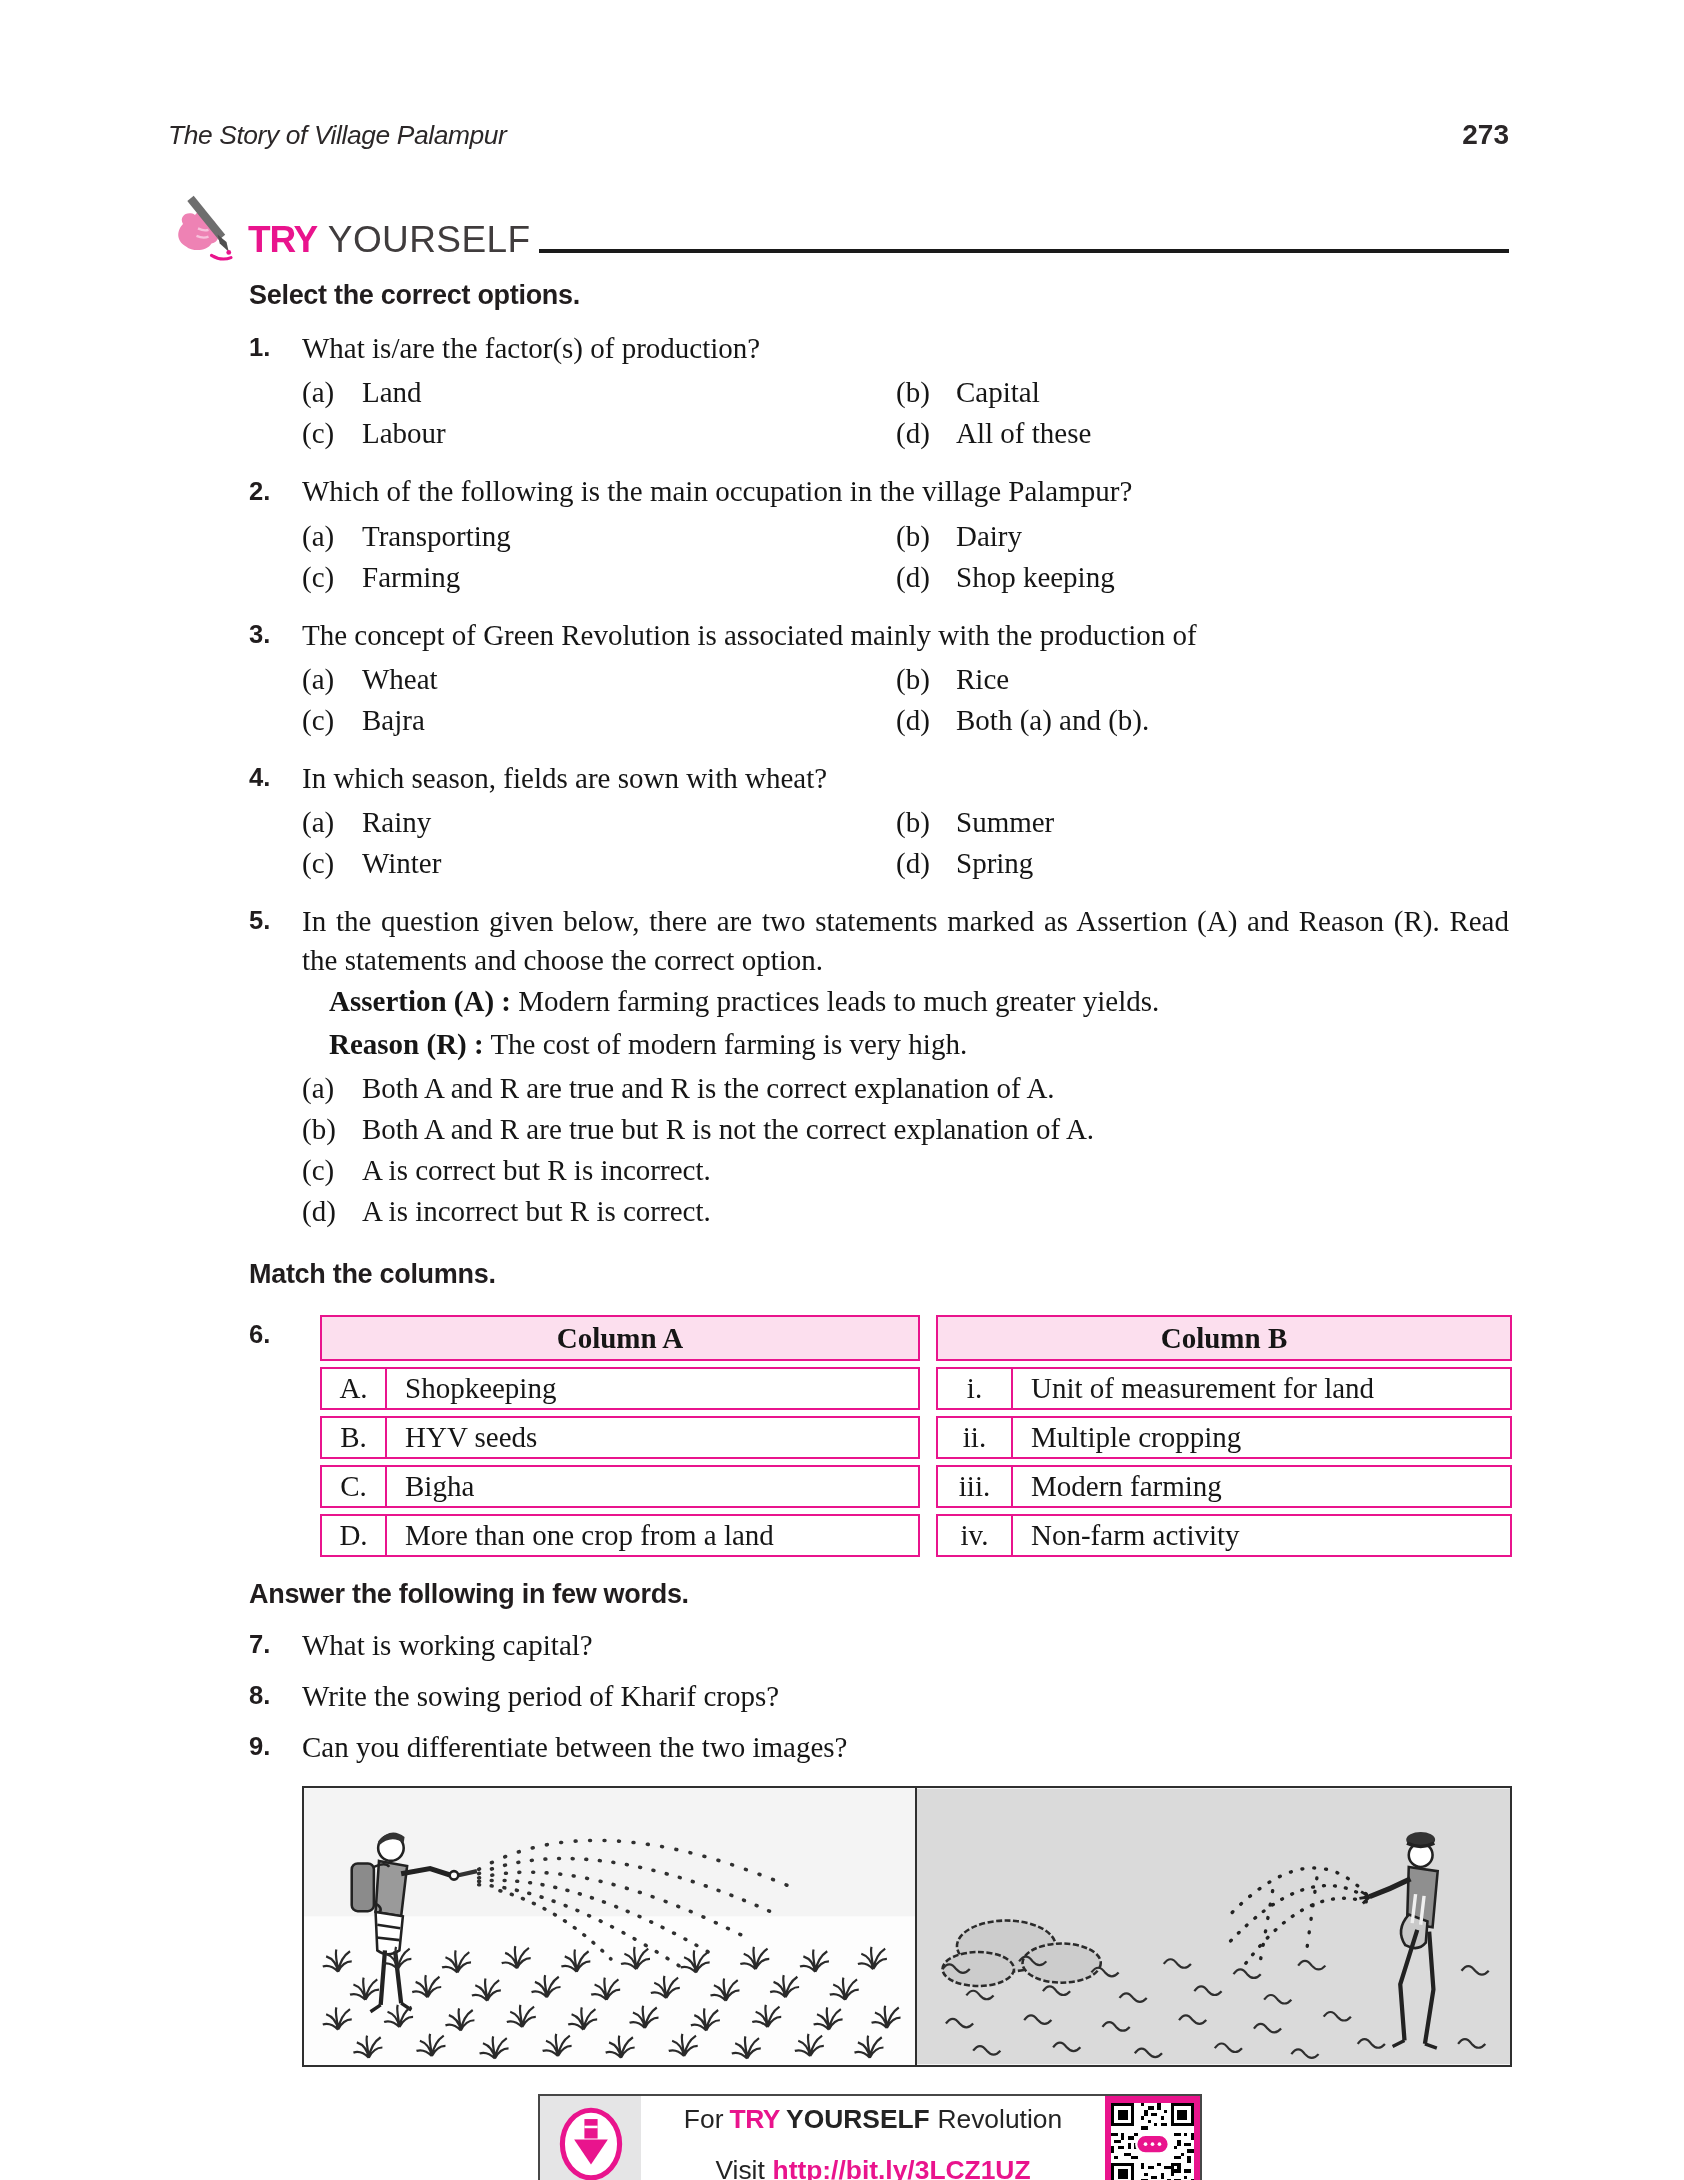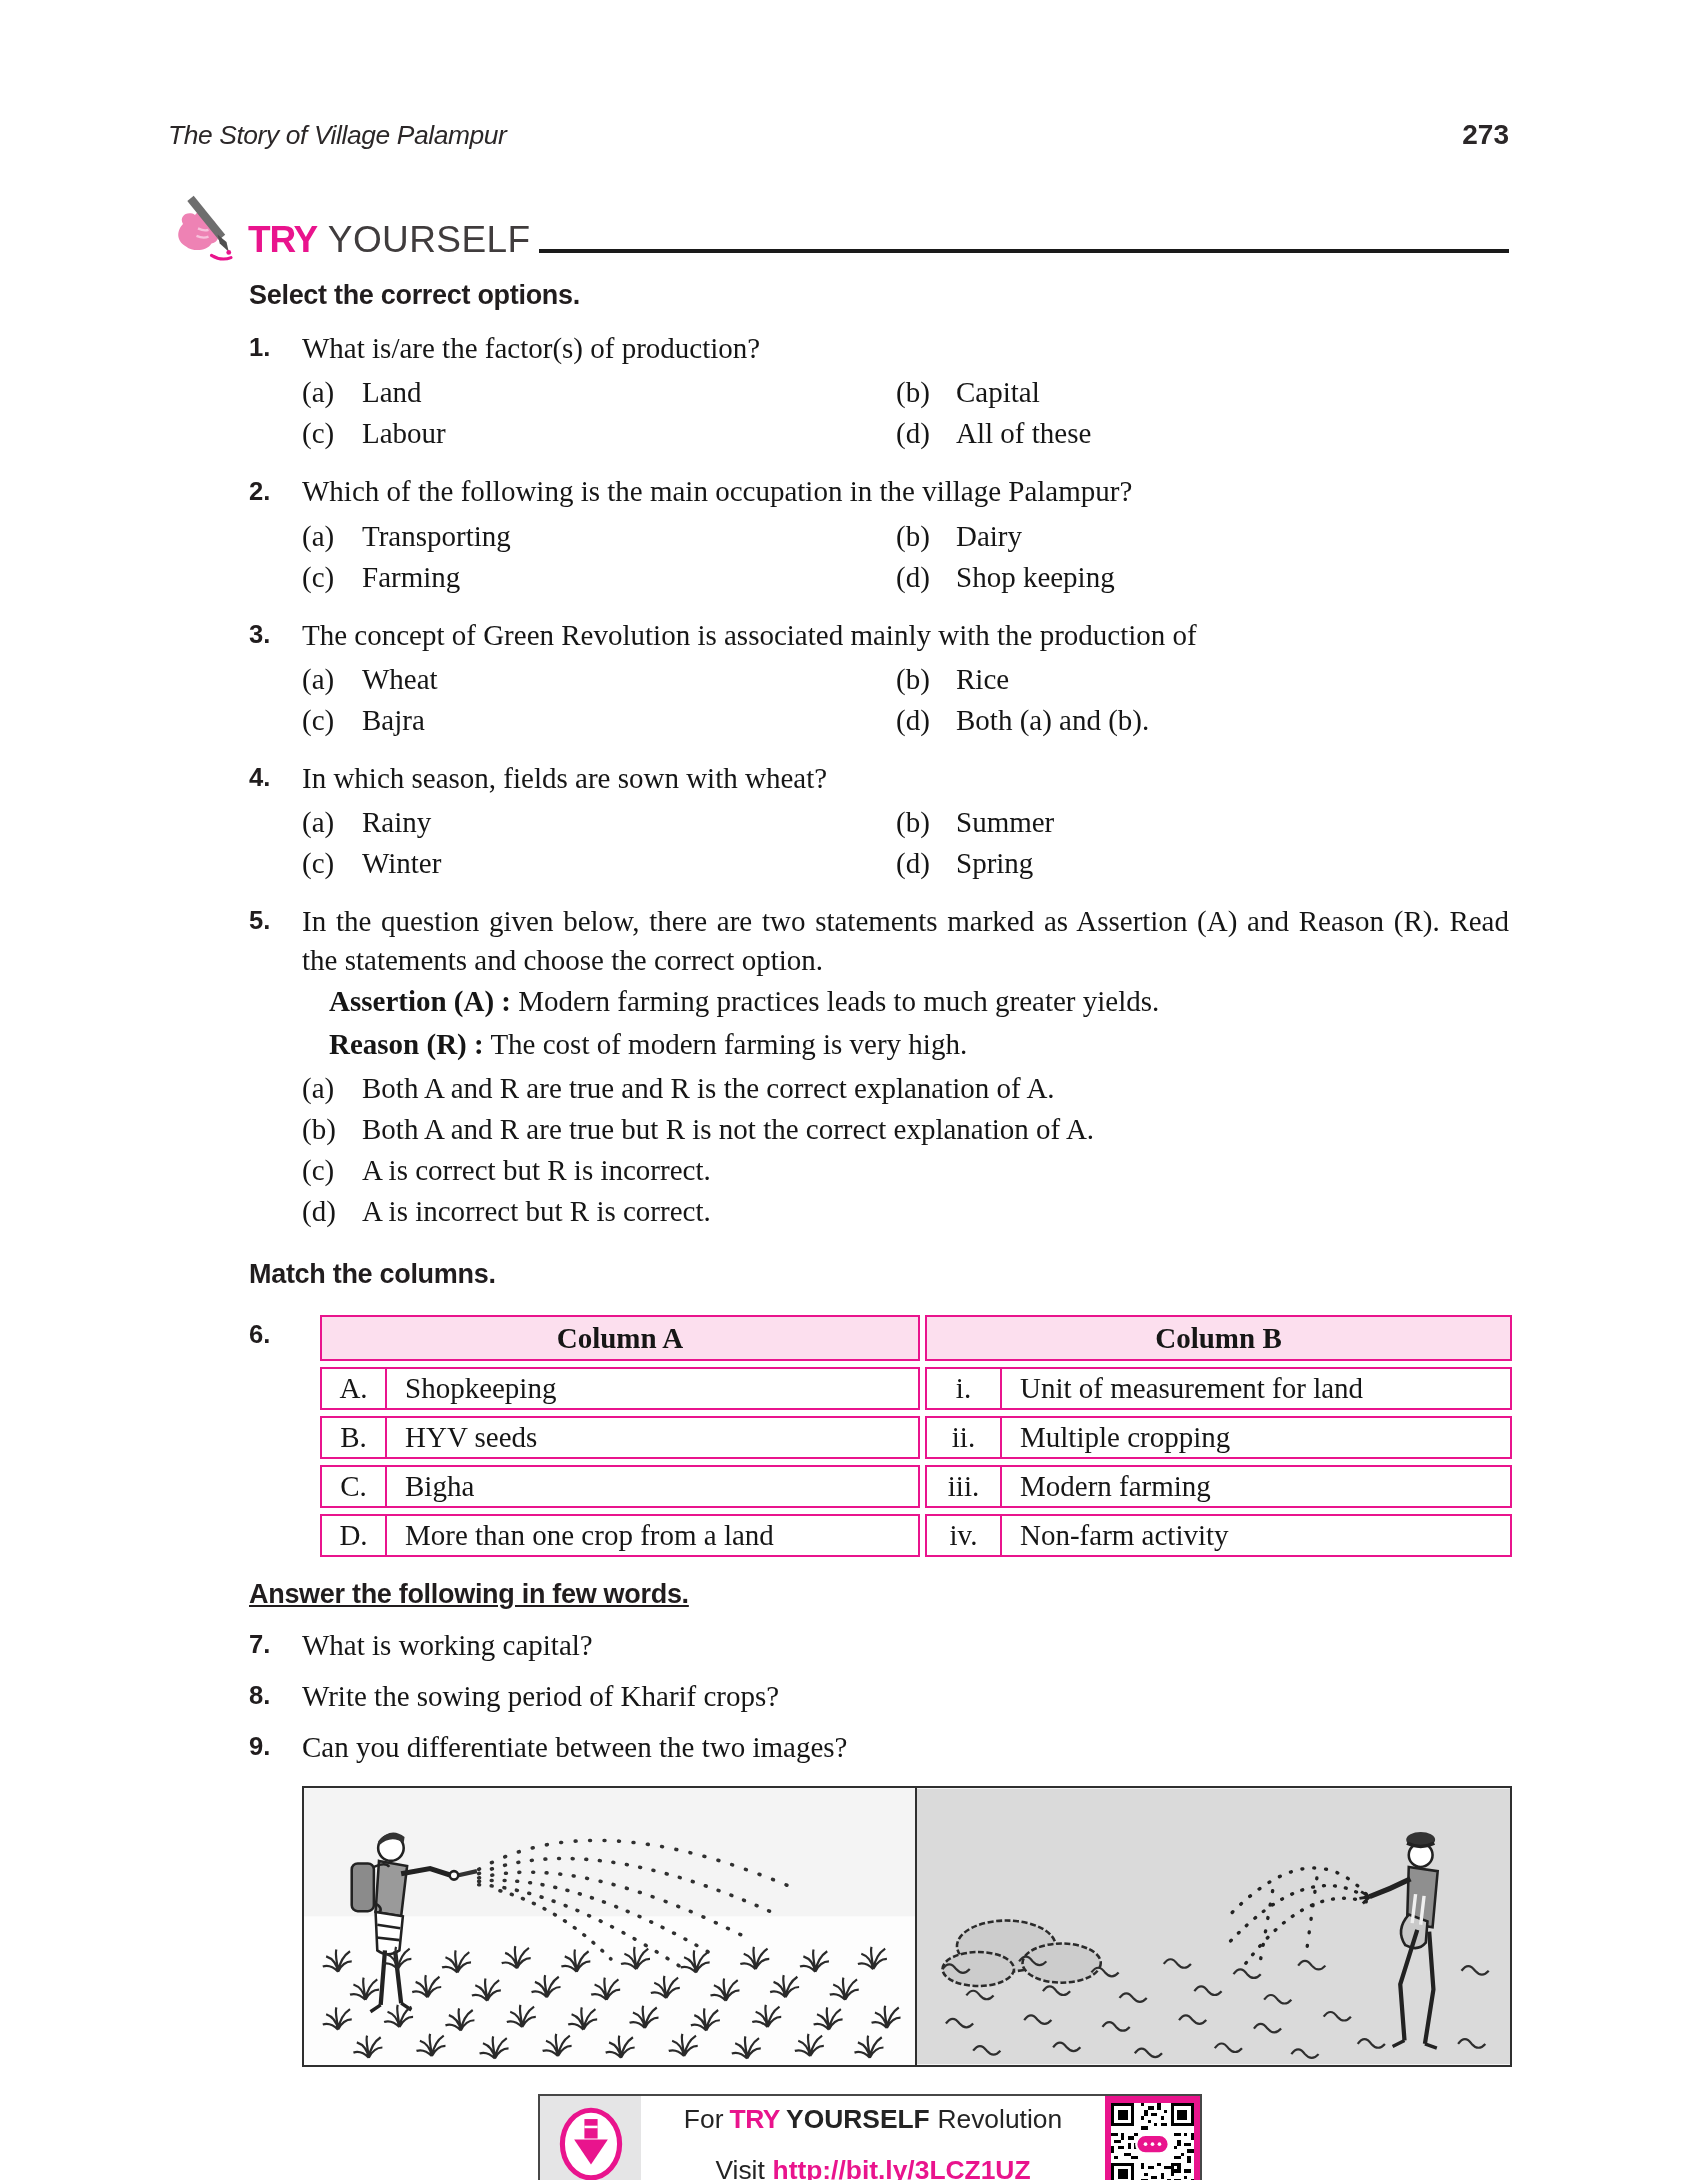--- a/index.html
+++ b/index.html
@@ -28,21 +28,21 @@
   .opts{ margin-top:4.3px; display:grid; grid-template-columns:594px 1fr; line-height:41px;}
   .opt{ display:flex; font-size:29px;}
   .olab{ flex:0 0 60px;}
   .opts-single{ margin-top:1.7px; line-height:41px;}
   .stmt{ font-size:29px; line-height:43px;}
   .stmt b{ font-weight:bold;margin-left:27px;}
   
   .match-wrap{ margin:25.6px 172px 0 249px; display:flex;}
   .match-wrap .qnum{ flex:0 0 71px;}
   .mtable{ flex:1; display:flex; flex-direction:column; gap:6px;}
-  .mrow{ display:flex; gap:5px;}
+  .mrow{ display:flex; gap:16px;}
   .mbox{ border:2.6px solid #e9148d; display:flex; align-items:center; height:43px;}
   .mbox.a{ flex:0 0 600px;}
   .mbox.b{ flex:1;}
   .mhead{ justify-content:center; background:#fcdfee; height:46px; font-weight:bold; font-size:29px;}
   .mlab{ flex:0 0 65px; align-self:stretch; border-right:2.6px solid #e9148d; display:flex; align-items:center; justify-content:center; font-size:29px;}
   .mlab.bb{ flex-basis:75px;}
   .mtxt{ padding-left:18px; font-size:29px;}
   
   .figs{ margin:19px 0 0 302px; width:1210px; height:281px; border:2.6px solid #2f2f2f; display:flex; background:#fff;}
   .fig-l{ flex:0 0 611px; display:block;}
@@ -257,21 +257,21 @@
             <span class="mtxt">More than one crop from a land</span>
           </div>
         <div class="mbox b">
             <span class="mlab bb">iv.</span>
             <span class="mtxt">Non-farm activity</span>
           </div>
       </div>
     </div>
   </div>
 
-  <p class="instr" style="text-decoration:underline;">Answer the following in few words.</p>
+  <p class="instr" style="">Answer the following in few words.</p>
 
   <div class="q" style="margin-top:15.3px;">
     <span class="qnum">7.</span>
     <div class="qbody">
         <p class="qtext">What is working capital?</p>
       </div>
   </div>
   <div class="q" style="margin-top:12px;">
     <span class="qnum">8.</span>
     <div class="qbody">

